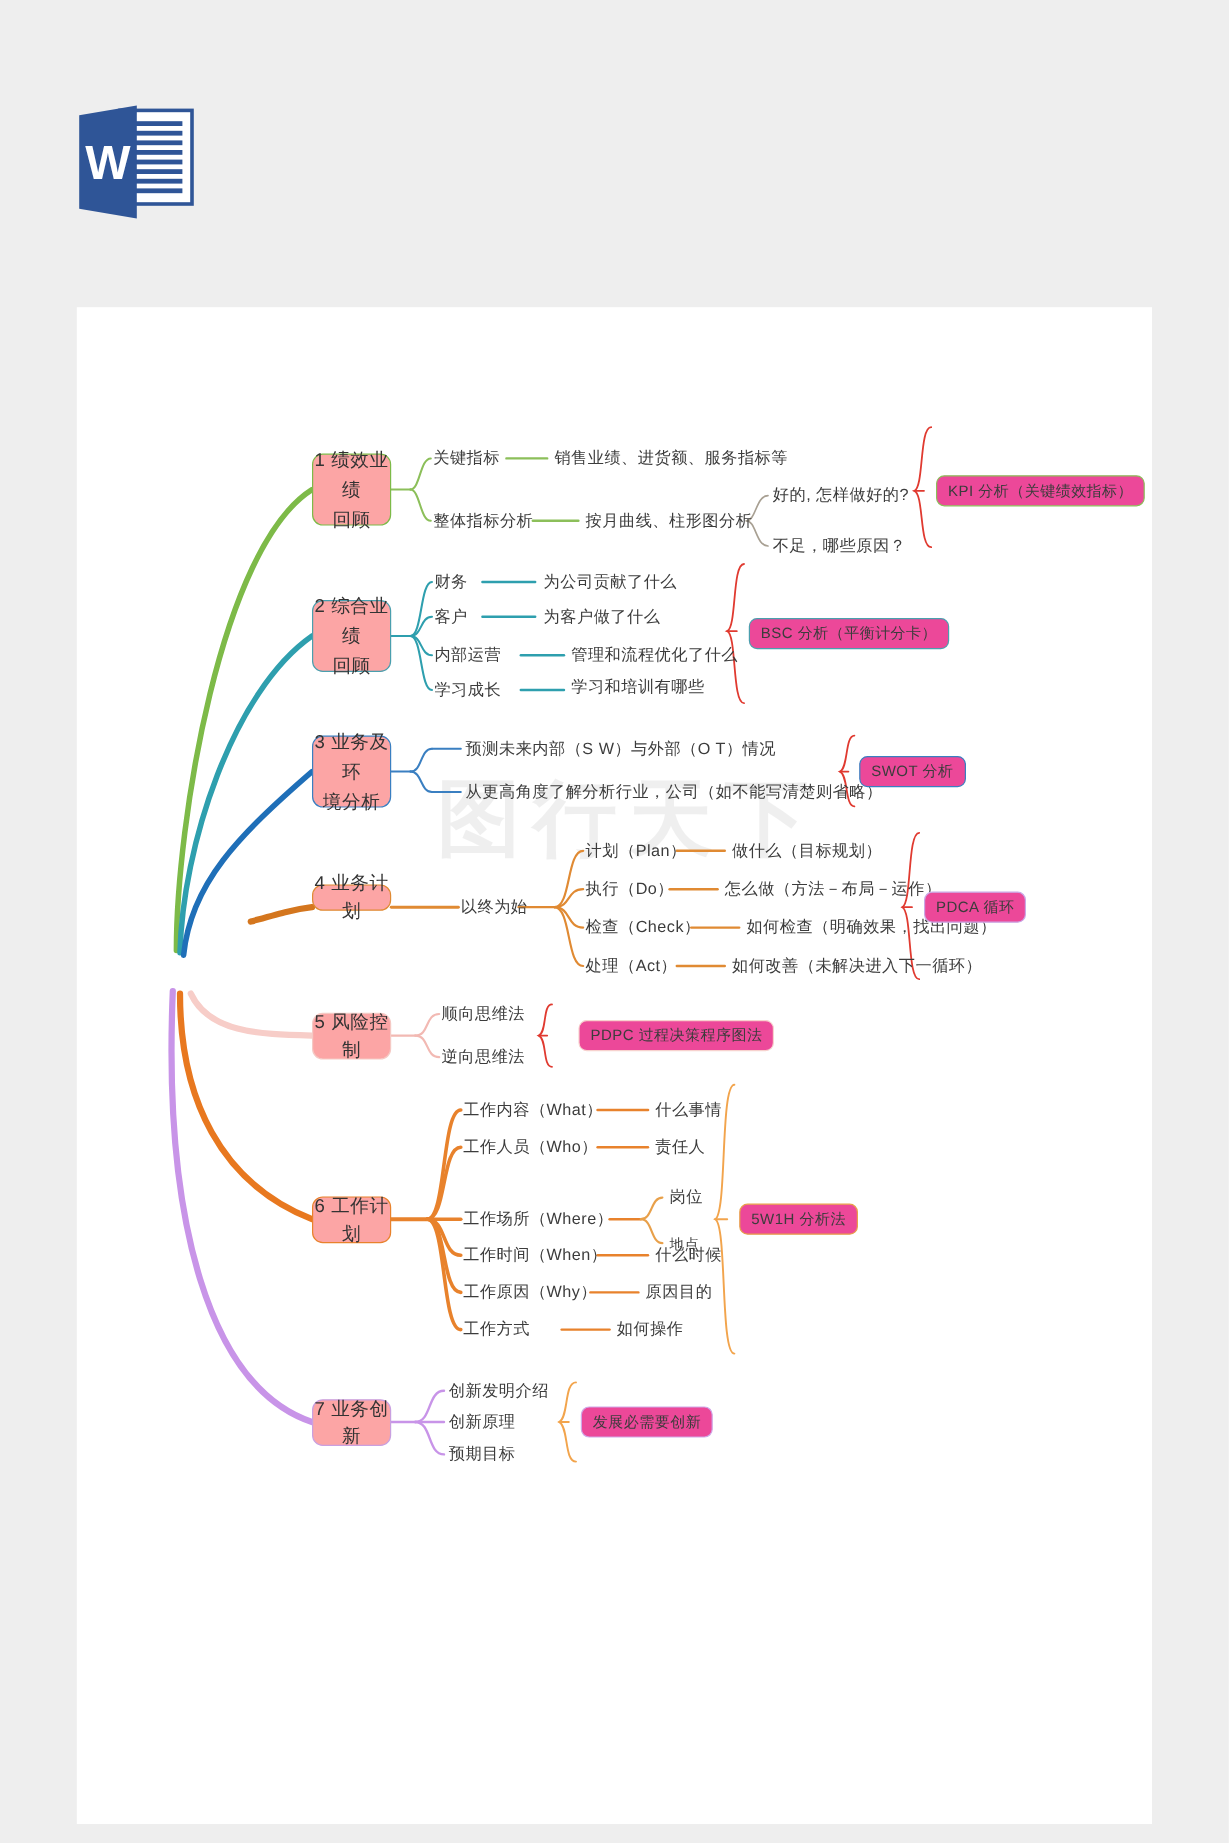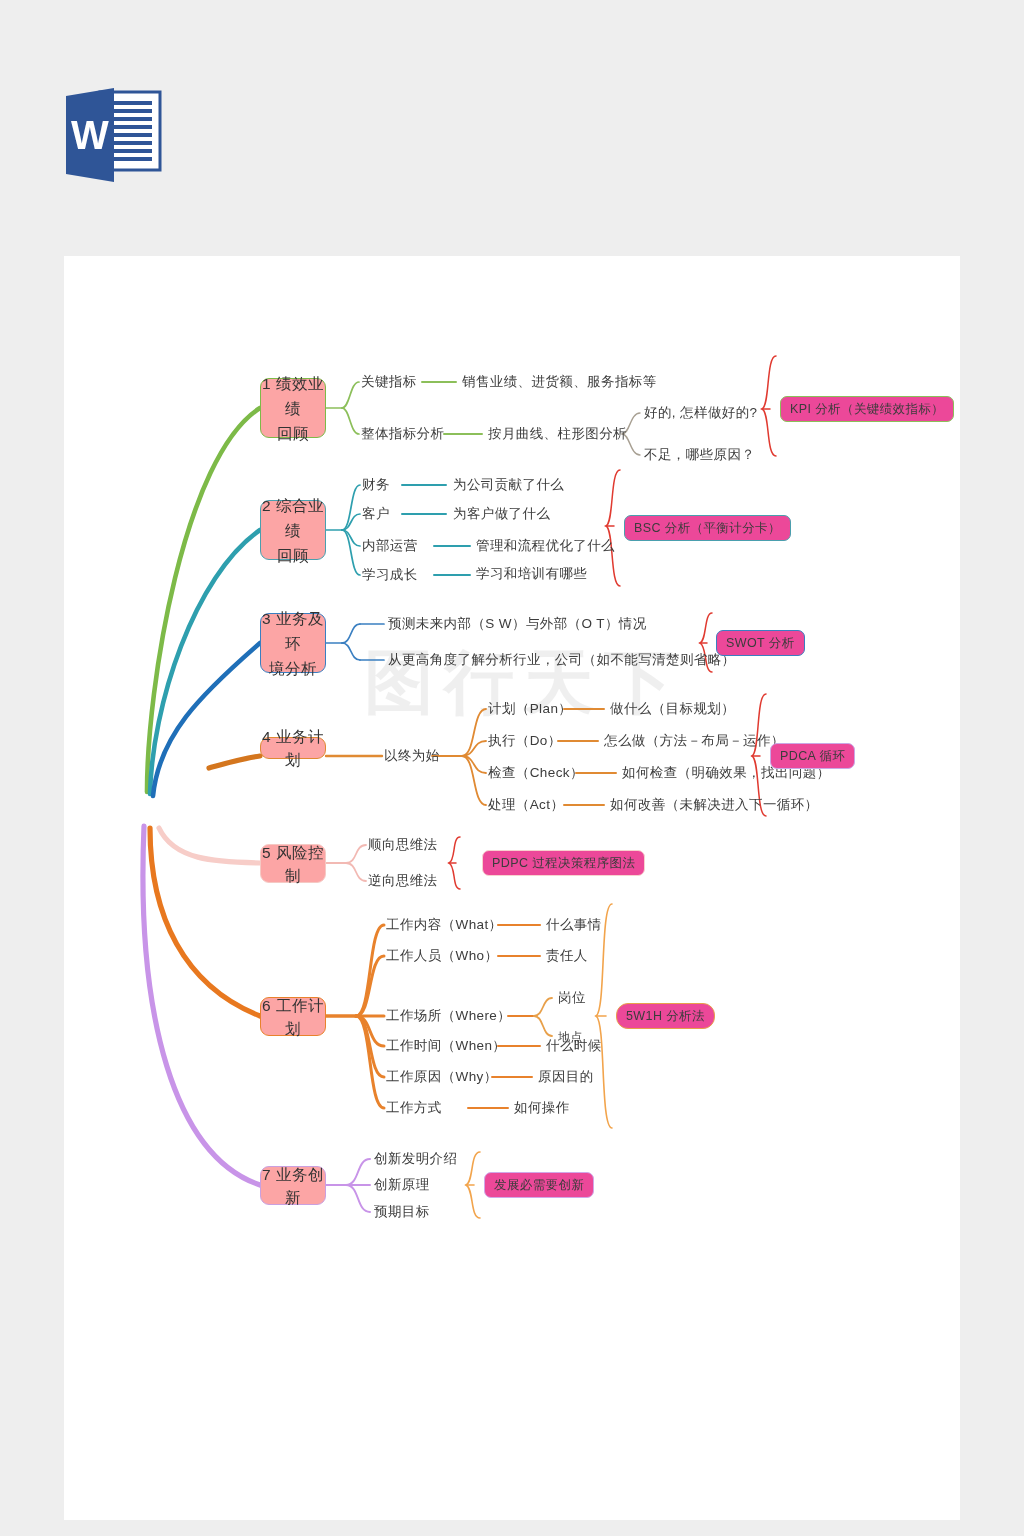--- a/index.html
+++ b/index.html
@@ -272,20 +272,20 @@
   <div class="lbl" style="left:482px;top:691px;">责任人</div>
   <div class="lbl" style="left:322px;top:751px;">工作场所（Where）</div>
   <div class="lbl" style="left:494px;top:733px;">岗位</div>
   <div class="lbl sm" style="left:494px;top:772px;">地点</div>
   <div class="lbl" style="left:322px;top:781px;">工作时间（When）</div>
   <div class="lbl" style="left:482px;top:781px;">什么时候</div>
   <div class="lbl" style="left:322px;top:812px;">工作原因（Why）</div>
   <div class="lbl" style="left:474px;top:812px;">原因目的</div>
   <div class="lbl" style="left:322px;top:843px;">工作方式</div>
   <div class="lbl" style="left:450px;top:843px;">如何操作</div>
-  <div class="tag t-orange" style="left:552px;top:747px;border-radius:12px;">5W1H 分析法</div>
+  <div class="tag t-orange" style="left:552px;top:747px;">5W1H 分析法</div>
 
   <div class="lbl" style="left:310px;top:894px;">创新发明介绍</div>
   <div class="lbl" style="left:310px;top:920px;">创新原理</div>
   <div class="lbl" style="left:310px;top:947px;">预期目标</div>
   <div class="tag t-lilac" style="left:420px;top:916px;">发展必需要创新</div>
 
 </div>
 
 </body></html>

